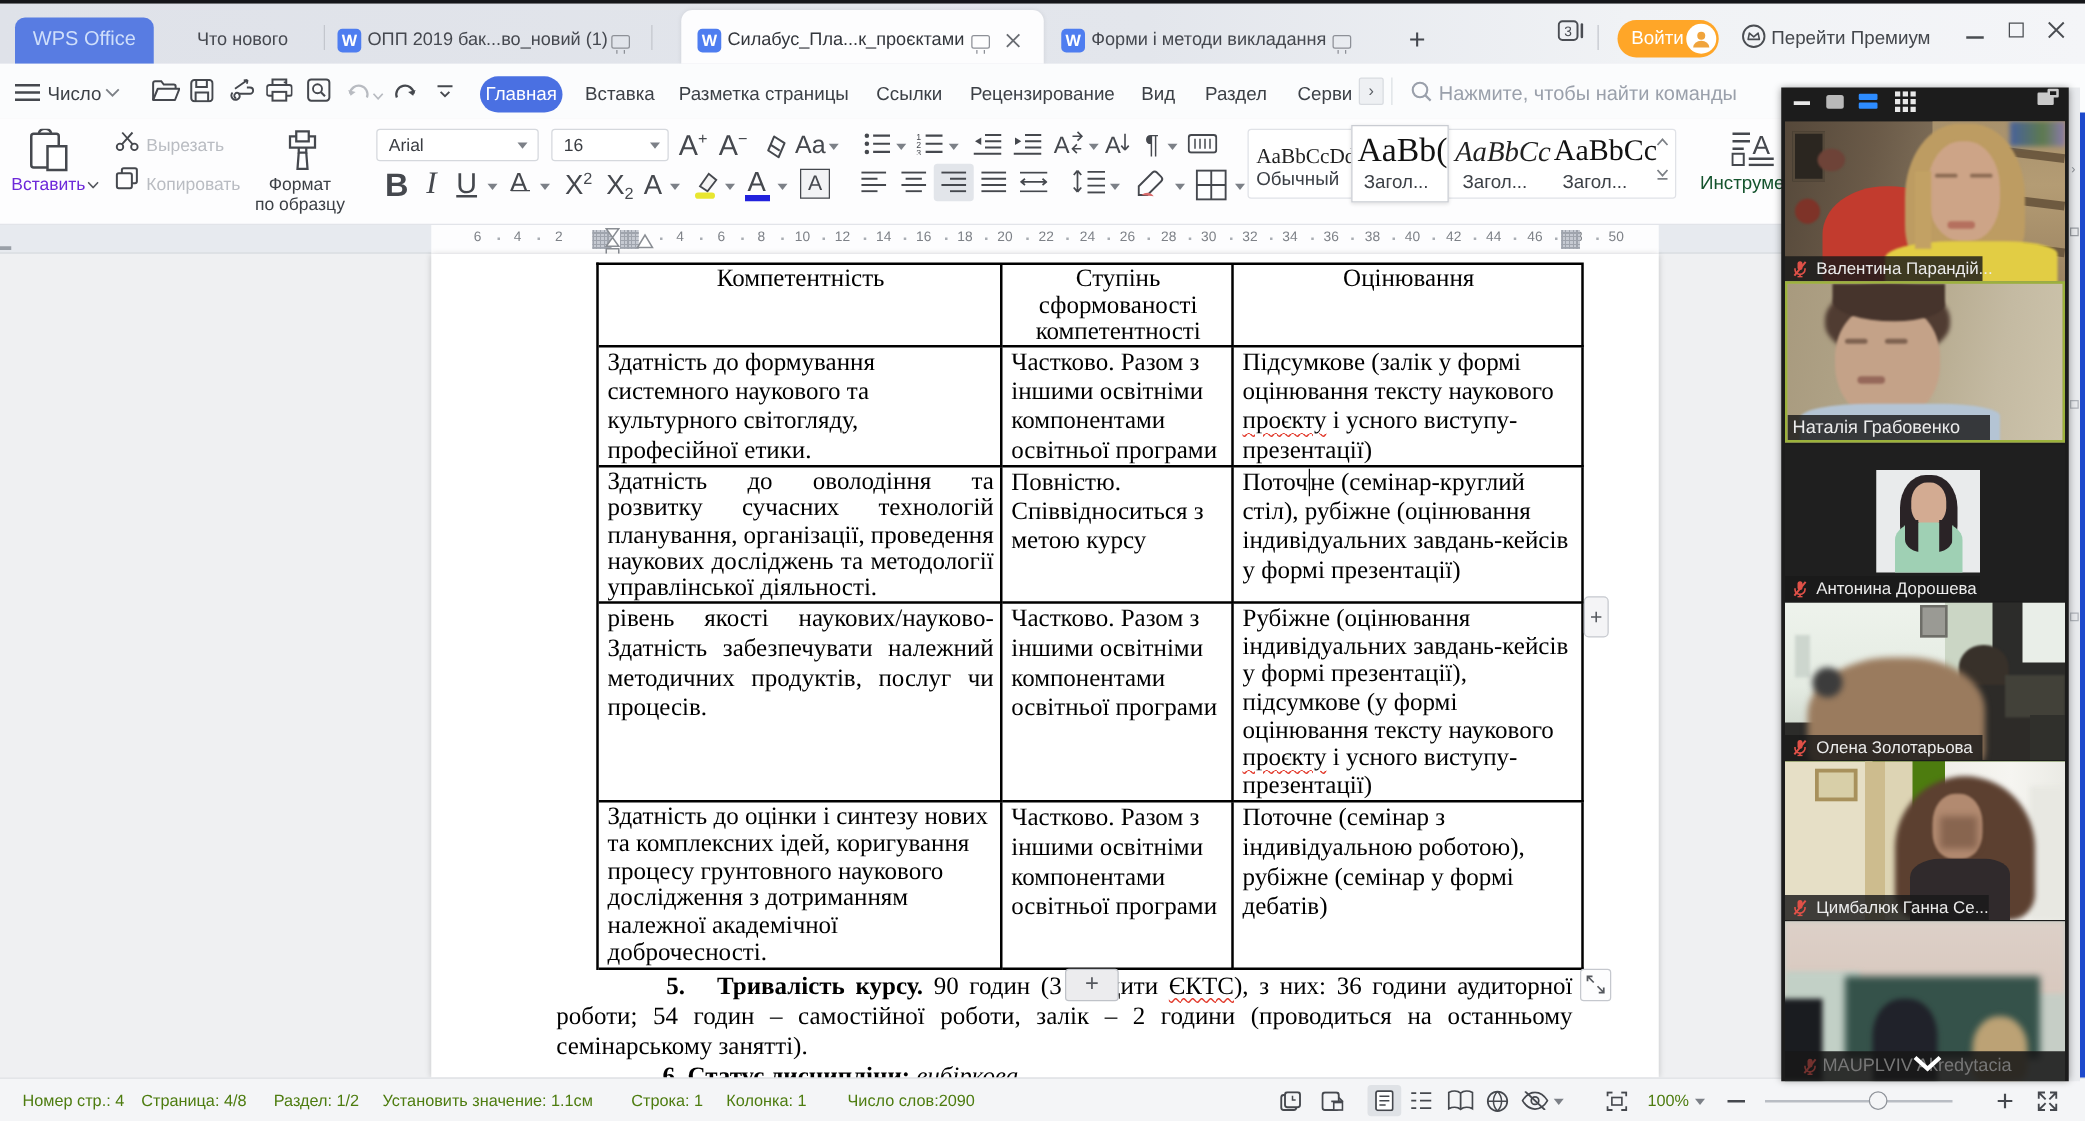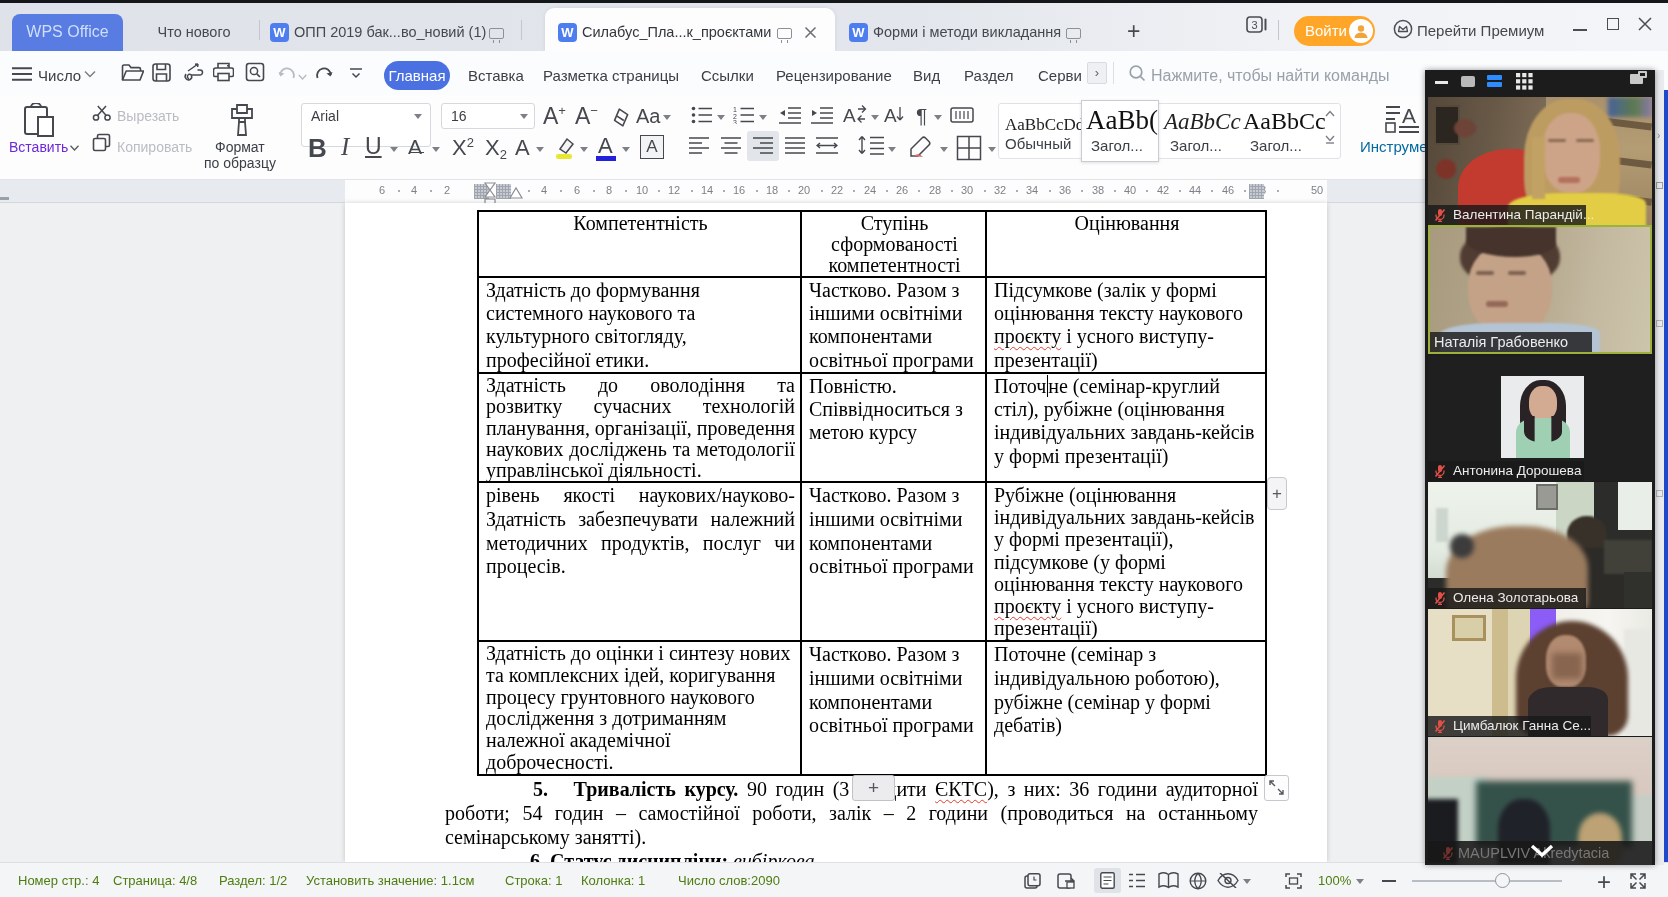--- a/index.html
+++ b/index.html
@@ -184,21 +184,21 @@
     <div class="abs" style="left:117px;top:44px;font-size:14px;color:#b9bcc2;">Копировать</div>
     <svg class="abs" style="left:228px;top:8px;" width="28" height="34" viewBox="0 0 28 34">
         <path d="M9 2 H19 V10 H9 Z" fill="none" stroke="#45484e" stroke-width="1.8"></path>
         <path d="M9 6 H4 V15 H24 V6 H19" fill="none" stroke="#45484e" stroke-width="1.8"></path>
         <path d="M11 15 v4 h6 v-4" fill="none" stroke="#45484e" stroke-width="1.8"></path>
         <path d="M11 19 L10 32 H18 L17 19" fill="none" stroke="#45484e" stroke-width="1.8"></path>
       </svg>
     <div class="abs" style="left:215px;top:44px;font-size:14px;color:#3c4046;">Формат</div>
     <div class="abs" style="left:204px;top:60px;font-size:14px;color:#3c4046;">по образцу</div>
     <div class="abs tsep" style="left:292px;"></div>
-    <div class="abs combo" style="left:301px;top:8px;width:130px;height:44px;line-height:24px;padding-left:9px;">Arial</div>
+    <div class="abs combo" style="left:301px;top:8px;width:130px;height:26px;line-height:24px;padding-left:9px;">Arial</div>
     <div class="abs dropcaret" style="left:414px;top:19px;"></div>
     <div class="abs combo" style="left:441px;top:8px;width:94px;height:26px;line-height:24px;padding-left:9px;">16</div>
     <div class="abs dropcaret" style="left:520px;top:19px;"></div>
     <div class="abs ticon" style="left:543px;top:8px;font-size:23px;">A<span style="font-size:13px;vertical-align:9px;">+</span></div>
     <div class="abs ticon" style="left:575px;top:8px;font-size:23px;">A<span style="font-size:13px;vertical-align:9px;">−</span></div>
     <svg class="abs" style="left:607px;top:12px;" width="24" height="20" viewBox="0 0 24 20">
         <path d="M7 12 L14 2 L21 9 L14 19 Z M10 8 L16 14" fill="none" stroke="#45484e" stroke-width="1.6" stroke-linejoin="round" transform="rotate(-12 14 10)"></path>
       </svg>
     <div class="abs ticon" style="left:636px;top:10px;font-size:20px;">Aa</div>
     <div class="abs dropcaret" style="left:663px;top:20px;"></div>
@@ -306,21 +306,21 @@
     <svg class="abs" style="left:1325px;top:40px;" width="10" height="12" viewBox="0 0 10 12">
         <path d="M1 1 L5 5.5 L9 1" fill="none" stroke="#7c8086" stroke-width="1.4"></path>
         <path d="M1 8 H9" stroke="#7c8086" stroke-width="1.4"></path>
       </svg>
     <svg class="abs" style="left:1385px;top:10px;" width="38" height="28" viewBox="0 0 38 28">
         <path d="M1 2 H15 M1 8 H15 M1 14 H10" stroke="#45484e" stroke-width="2"></path>
         <text x="17" y="18" font-size="21" fill="#45484e" font-family="Liberation Sans">A</text>
         <rect x="1" y="18" width="9" height="9" fill="none" stroke="#45484e" stroke-width="1.6"></rect>
         <path d="M14 22 H34 M14 27 H34" stroke="#45484e" stroke-width="2"></path>
       </svg>
-    <div class="abs" style="left:1360px;top:43px;font-size:15px;color:#0369a1;">Инструме</div>
+    <div class="abs" style="left:1360px;top:43px;font-size:15px;color:#14532d;">Инструме</div>
   </div>
   <div class="abs" id="ruler">
       <div class="abs" id="rulerpage"></div>
     <div class="abs rnum" style="left:376px;width:12px;text-align:center;">6</div>
     <div class="abs rnum" style="left:408px;width:12px;text-align:center;">4</div>
     <div class="abs rnum" style="left:441px;width:12px;text-align:center;">2</div>
     <div class="abs rnum" style="left:536px;width:16px;text-align:center;">4</div>
     <div class="abs rnum" style="left:569px;width:16px;text-align:center;">6</div>
     <div class="abs rnum" style="left:601px;width:16px;text-align:center;">8</div>
     <div class="abs rnum" style="left:634px;width:16px;text-align:center;">10</div>
@@ -336,21 +336,21 @@
     <div class="abs rnum" style="left:959px;width:16px;text-align:center;">30</div>
     <div class="abs rnum" style="left:992px;width:16px;text-align:center;">32</div>
     <div class="abs rnum" style="left:1024px;width:16px;text-align:center;">34</div>
     <div class="abs rnum" style="left:1057px;width:16px;text-align:center;">36</div>
     <div class="abs rnum" style="left:1090px;width:16px;text-align:center;">38</div>
     <div class="abs rnum" style="left:1122px;width:16px;text-align:center;">40</div>
     <div class="abs rnum" style="left:1155px;width:16px;text-align:center;">42</div>
     <div class="abs rnum" style="left:1187px;width:16px;text-align:center;">44</div>
     <div class="abs rnum" style="left:1220px;width:16px;text-align:center;">46</div>
     <div class="abs rnum" style="left:1252px;width:16px;text-align:center;">48</div>
-    <div class="abs rnum" style="left:1285px;width:16px;text-align:center;margin-left:24px;">50</div>
+    <div class="abs rnum" style="left:1285px;width:16px;text-align:center;">50</div>
     <i style="left:528px;"></i>
       <i style="left:560px;"></i>
       <i style="left:593px;"></i>
       <i style="left:625px;"></i>
       <i style="left:658px;"></i>
       <i style="left:691px;"></i>
       <i style="left:723px;"></i>
       <i style="left:756px;"></i>
       <i style="left:788px;"></i>
       <i style="left:821px;"></i>
@@ -568,21 +568,21 @@
       <div class="abs" style="left:18px;top:44px;width:142px;height:96px;background:#9a7b5e;border-radius:48% 44% 22% 22%;filter:blur(2.5px);"></div>
       <div class="abs" style="left:22px;top:52px;width:24px;height:24px;background:#3c3c3c;border-radius:50%;filter:blur(2.5px);"></div>
       <div class="namebar" style="width:158px;"><svg class="micoff" viewBox="0 0 14 14">
             <rect x="5" y="1" width="4" height="7" rx="2" fill="#e05148"></rect>
             <path d="M3 6.5 v1 a4 4 0 0 0 8 0 v-1" fill="none" stroke="#e05148" stroke-width="1.3"></path>
             <path d="M7 11.5 v2 M5 13.5 h4" stroke="#e05148" stroke-width="1.3"></path>
             <path d="M11.5 1.5 L2.5 12.5" stroke="#e05148" stroke-width="1.6"></path>
           </svg>Олена Золотарьова</div>
     </div>
 
-    <div class="tile" style="top:539px;height:127px;background:#8b5cf6;">
+    <div class="tile" style="top:539px;height:127px;background:#4d7c0f;">
       <div class="abs" style="left:0;top:0;width:70px;height:127px;background:#e6dfc6;"></div>
       <div class="abs" style="left:64px;top:0;width:16px;height:127px;background:#cdbc8e;"></div>
       <div class="abs" style="left:80px;top:0;width:22px;height:127px;background:#ddd4b4;"></div>
       <div class="abs" style="left:128px;top:0;width:96px;height:127px;background:linear-gradient(90deg,#f0efe9,#f6f5f1 55%,#eaeae4);"></div>
       <div class="abs" style="left:196px;top:20px;width:28px;height:107px;background:#e8e8e2;filter:blur(1.5px);"></div>
       <div class="abs" style="left:24px;top:6px;width:34px;height:26px;background:#d8cfa8;border:3px solid #a8915c;"></div>
       <div class="abs" style="left:88px;top:12px;width:112px;height:115px;background:#5c4030;border-radius:50% 50% 18% 18%;filter:blur(2px);"></div>
       <div class="abs" style="left:118px;top:26px;width:40px;height:52px;background:#b28a70;border-radius:45% 45% 40% 40%;filter:blur(1px);"></div>
       <div class="abs" style="left:124px;top:44px;width:30px;height:26px;background:rgba(84,56,40,.45);filter:blur(3px);"></div>
       <div class="abs" style="left:100px;top:78px;width:80px;height:49px;background:#302a2c;border-radius:30% 25% 0 0;"></div>

